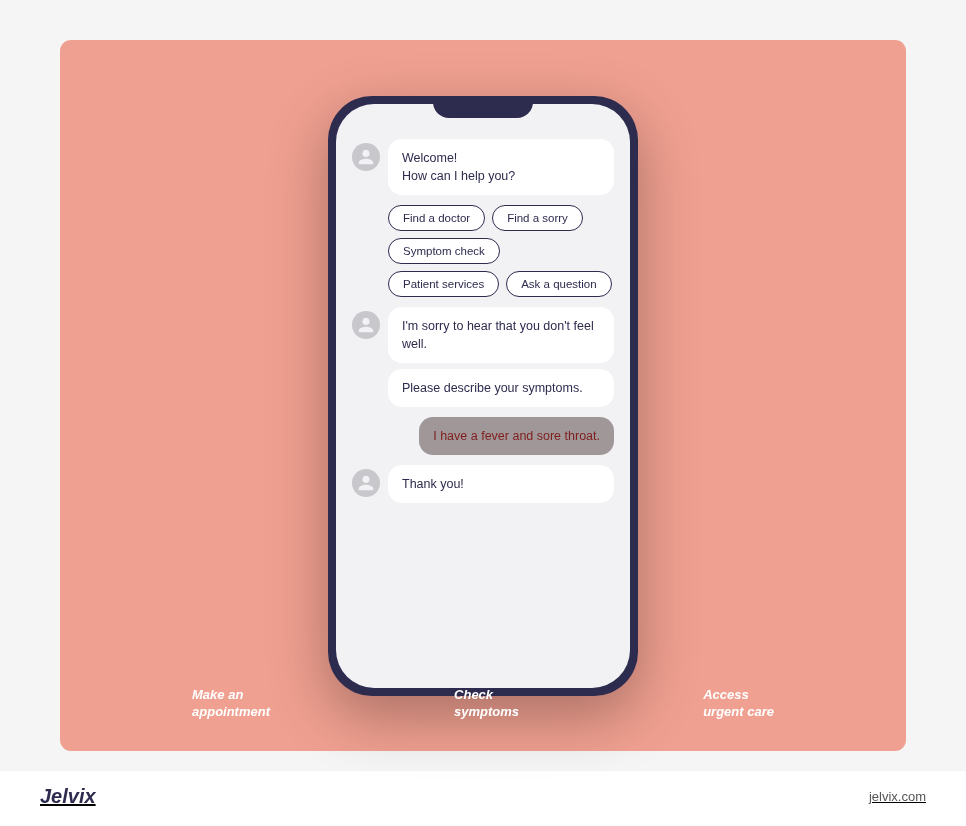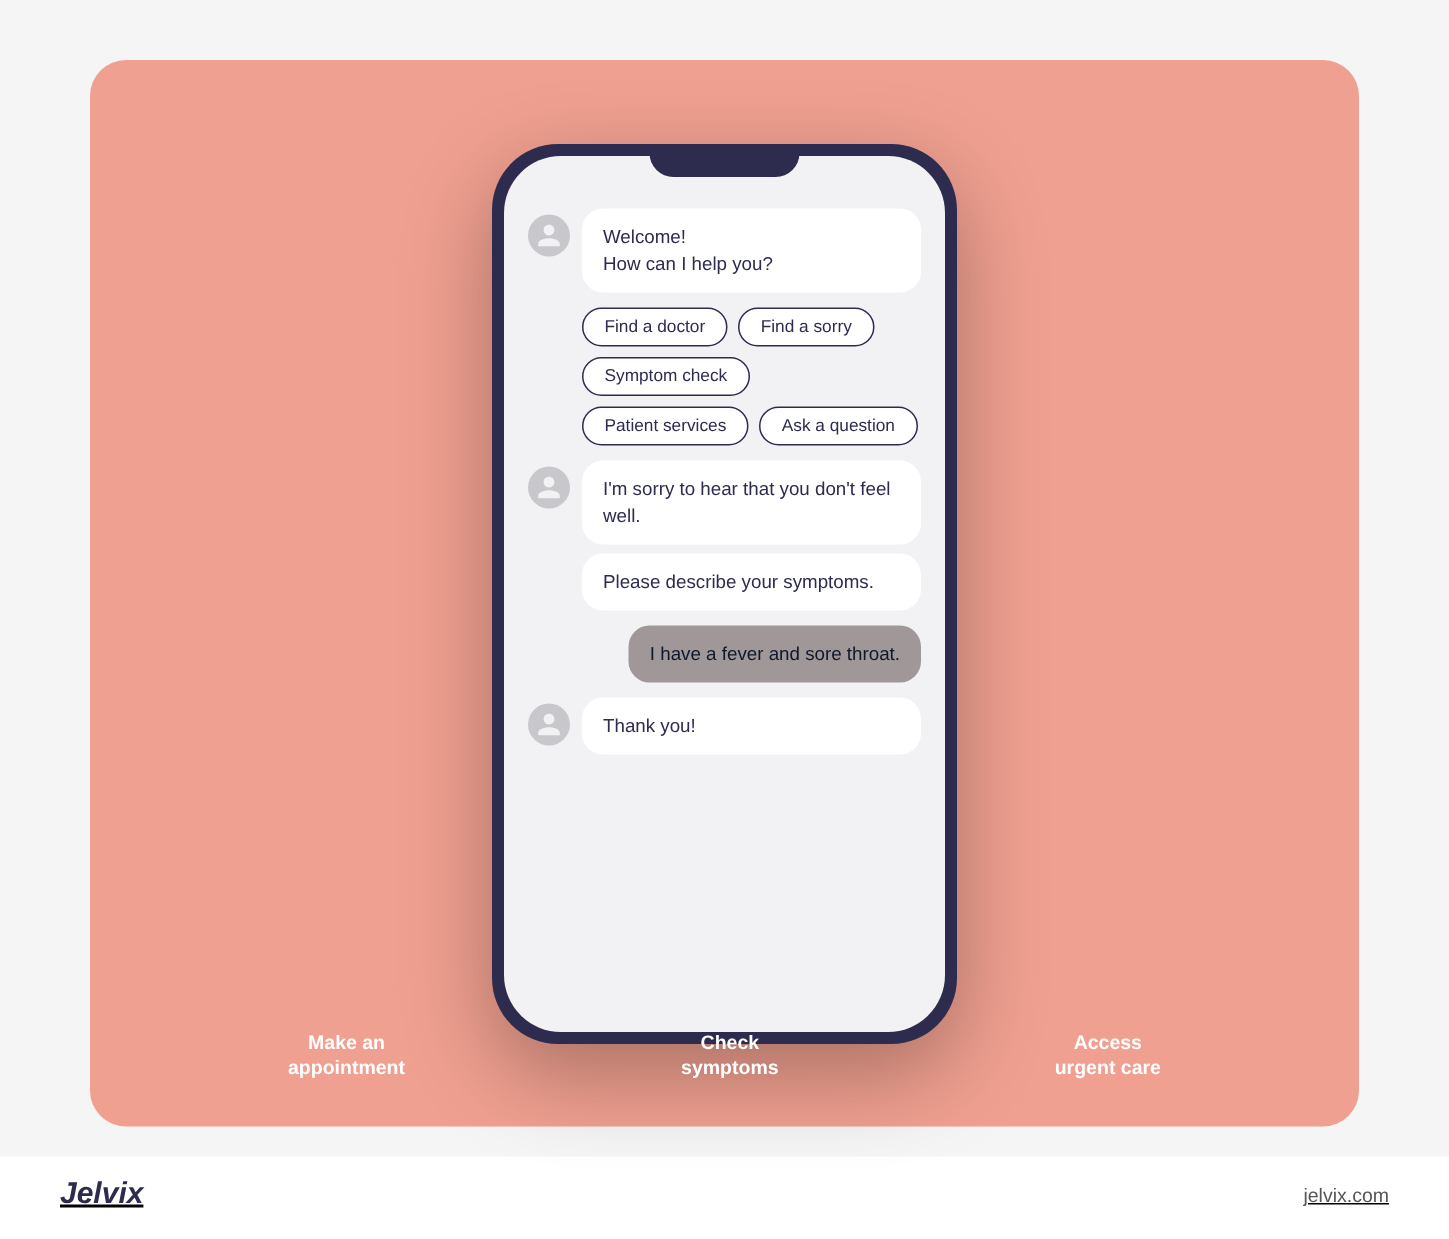--- a/index.html
+++ b/index.html
@@ -16,21 +16,21 @@
     .main-area {
       flex: 1;
       display: flex;
       align-items: center;
       justify-content: center;
       padding: 40px 60px 20px;
     }
 
     .salmon-card {
       background: #f0a090;
-      border-radius: 24px;
+      border-radius: 11px;
       width: 100%;
       height: 100%;
       display: flex;
       align-items: center;
       justify-content: center;
       position: relative;
     }
 
     
     .phone {
@@ -114,21 +114,21 @@
       padding: 10px 14px;
       font-size: 12.5px;
       color: #2d2b4e;
       line-height: 1.45;
       display: inline-block;
       max-width: 100%;
     }
 
     .bubble.user {
       background: #a09898;
-      color: #0f172a;
+      color: #7f1d1d;
       align-self: flex-end;
       margin-left: 14px;
     }
 
     
     .quick-replies {
       display: flex;
       flex-wrap: wrap;
       gap: 7px;
       padding-left: 36px;
@@ -154,22 +154,23 @@
       background: transparent;
     }
 
     .tab-item {
       display: flex;
       flex-direction: column;
       align-items: center;
       color: #ffffff;
       font-size: 13px;
       font-weight: 600;
-      text-align: center;
+      text-align: left;
       line-height: 1.3;
+      font-style: italic;
     }
 
     
     .footer {
       display: flex;
       justify-content: space-between;
       align-items: center;
       padding: 14px 40px 18px;
       background: #ffffff;
       text-decoration: underline;

